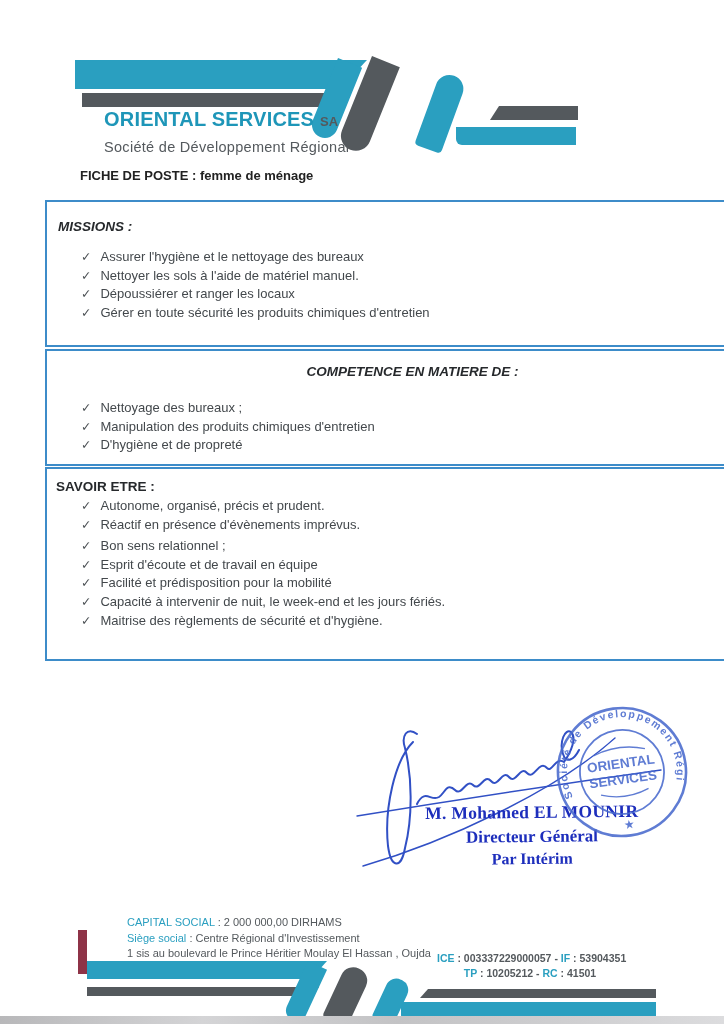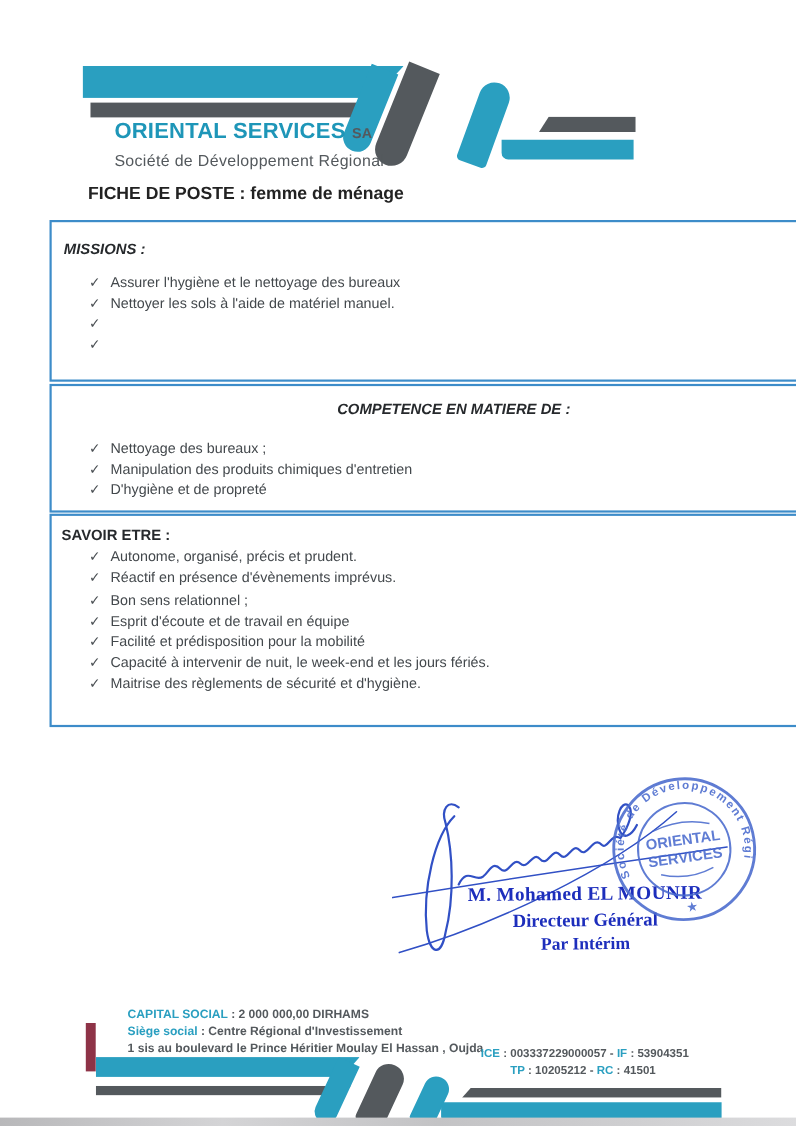--- a/index.html
+++ b/index.html
@@ -22,21 +22,21 @@
     border-radius:14px 14px 4px 4px;transform:rotate(20deg);transform-origin:top left;}
   .hdr-hook-bar{left:456px;top:127px;width:120px;height:18px;background:#2a9fc0;
     border-radius:0 0 0 6px;}
   .hdr-gray-bar2{left:490px;top:106px;width:88px;height:14px;background:#54595d;
     clip-path:polygon(9px 0,100% 0,100% 100%,0 100%);}
   
   .brand{position:absolute;left:104px;top:108px;white-space:nowrap;}
   .brand .name{font-size:20px;font-weight:bold;color:#1e96b8;letter-spacing:.2px;}
   .brand .suffix{font-size:13px;font-weight:bold;color:#54595d;margin-left:6px;}
   .brand-sub{position:absolute;left:104px;top:139px;font-size:14.5px;color:#54595d;letter-spacing:.3px;}
-  .doc-title{position:absolute;left:80px;top:168px;font-size:16px;font-weight:bold;color:#222;}
+  .doc-title{position:absolute;left:80px;top:168px;font-size:13px;font-weight:bold;color:#222;}
   
   .box{position:absolute;left:45px;width:724px;border:2px solid #3d8cc9;box-sizing:border-box;background:#fff;}
   .box-1{top:200px;height:147px;}
   .box-2{top:349px;height:117px;text-align:center;}
   .box-3{top:467px;height:194px;}
   .box h3{margin:0;font-size:13.5px;color:#26292c;}
   .h-italic{font-style:italic;}
   .box-1 h3{margin:17px 0 0 11px;}
   .box-2 h3{margin:13px 0 0 11px;}
   .box-3 .g1 h3{margin:10px 0 0 9px;}
@@ -68,21 +68,21 @@
     border-radius:0 0 10px 10px;transform:rotate(25deg);transform-origin:top left;}
   .ftr-gray-diag{left:347px;top:963px;width:27px;height:60px;background:#54595d;
     border-radius:13px 13px 5px 5px;transform:rotate(25deg);transform-origin:top left;}
   .ftr-hook-diag{left:391px;top:975px;width:23px;height:46px;background:#2a9fc0;
     border-radius:11px 11px 3px 3px;transform:rotate(25deg);transform-origin:top left;}
   .ftr-hook-bar{left:401px;top:1002px;width:255px;height:18px;background:#2a9fc0;border-radius:0 0 0 5px;}
   .ftr-gray-bar2{left:420px;top:989px;width:236px;height:9px;background:#54595d;
     clip-path:polygon(8px 0,100% 0,100% 100%,0 100%);}
   .ftr-bottom-strip{left:0;top:1016px;width:724px;height:8px;
     background:linear-gradient(90deg,#b8b8ba,#d4d4d6 28%,#c3c3c5 55%,#cfcfd1 80%,#dcdcde);}
-  .ftr-info{position:absolute;left:116px;top:915px;font-size:11px;font-weight:bold;
+  .ftr-info{position:absolute;left:127px;top:915px;font-size:11px;font-weight:normal;
     color:#54595d;line-height:15.5px;white-space:nowrap;}
   .t-label{color:#2a9fc0;}
   .ftr-reg{position:absolute;left:437px;top:951px;width:186px;text-align:center;
     font-size:10.5px;font-weight:bold;color:#54595d;line-height:15px;white-space:nowrap;}
 </style>
 </head>
 <body>
 
 <div class="page">
 
@@ -111,23 +111,25 @@
       <li>
           <span class="chk">✓</span>
           <span>Assurer l'hygiène et le nettoyage des bureaux</span>
         </li>
       <li>
           <span class="chk">✓</span>
           <span>Nettoyer les sols à l'aide de matériel manuel.</span>
         </li>
       <li>
           <span class="chk">✓</span>
-        </li>
-      <li>
-          <span class="chk">✓</span>
+          <span>Dépoussiérer et ranger les locaux</span>
+        </li>
+      <li>
+          <span class="chk">✓</span>
+          <span>Gérer en toute sécurité les produits chimiques d'entretien</span>
         </li>
     </ul>
   </div>
 
   <div class="box box-2">
     <h3 class="h-italic">COMPETENCE EN MATIERE DE :</h3>
     <ul class="list">
       <li>
           <span class="chk">✓</span>
           <span>Nettoyage des bureaux ;</span>

